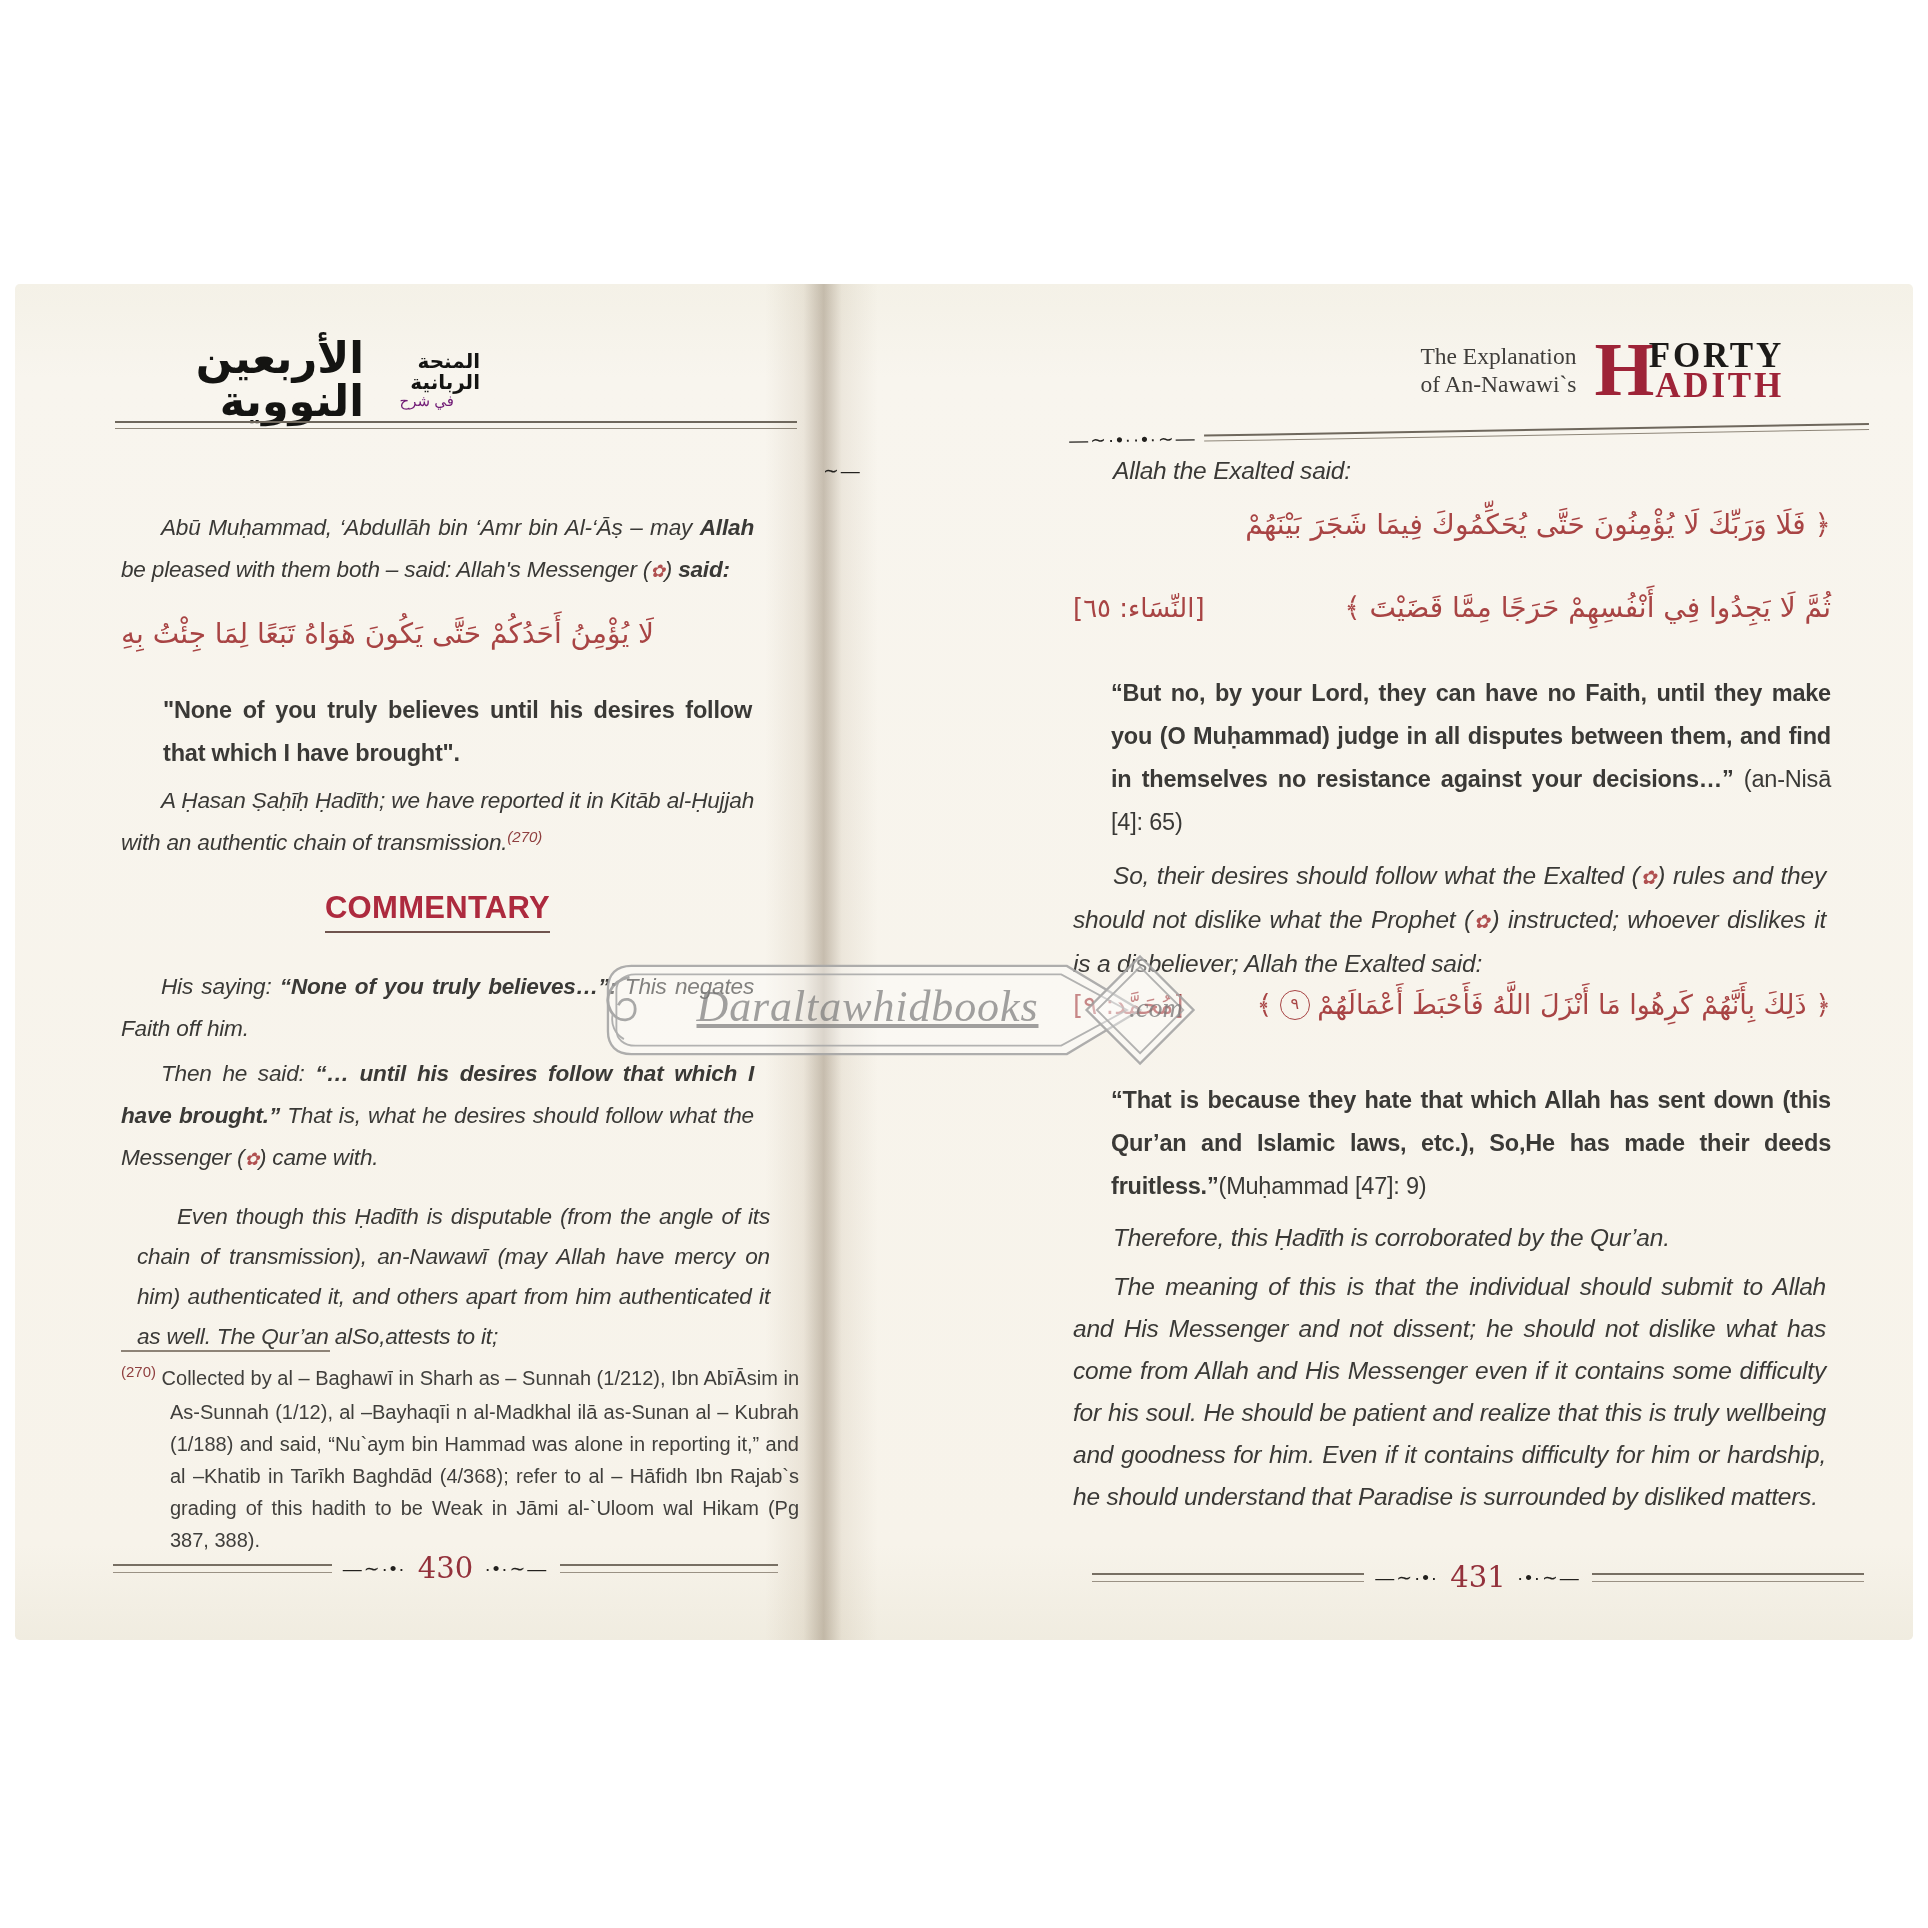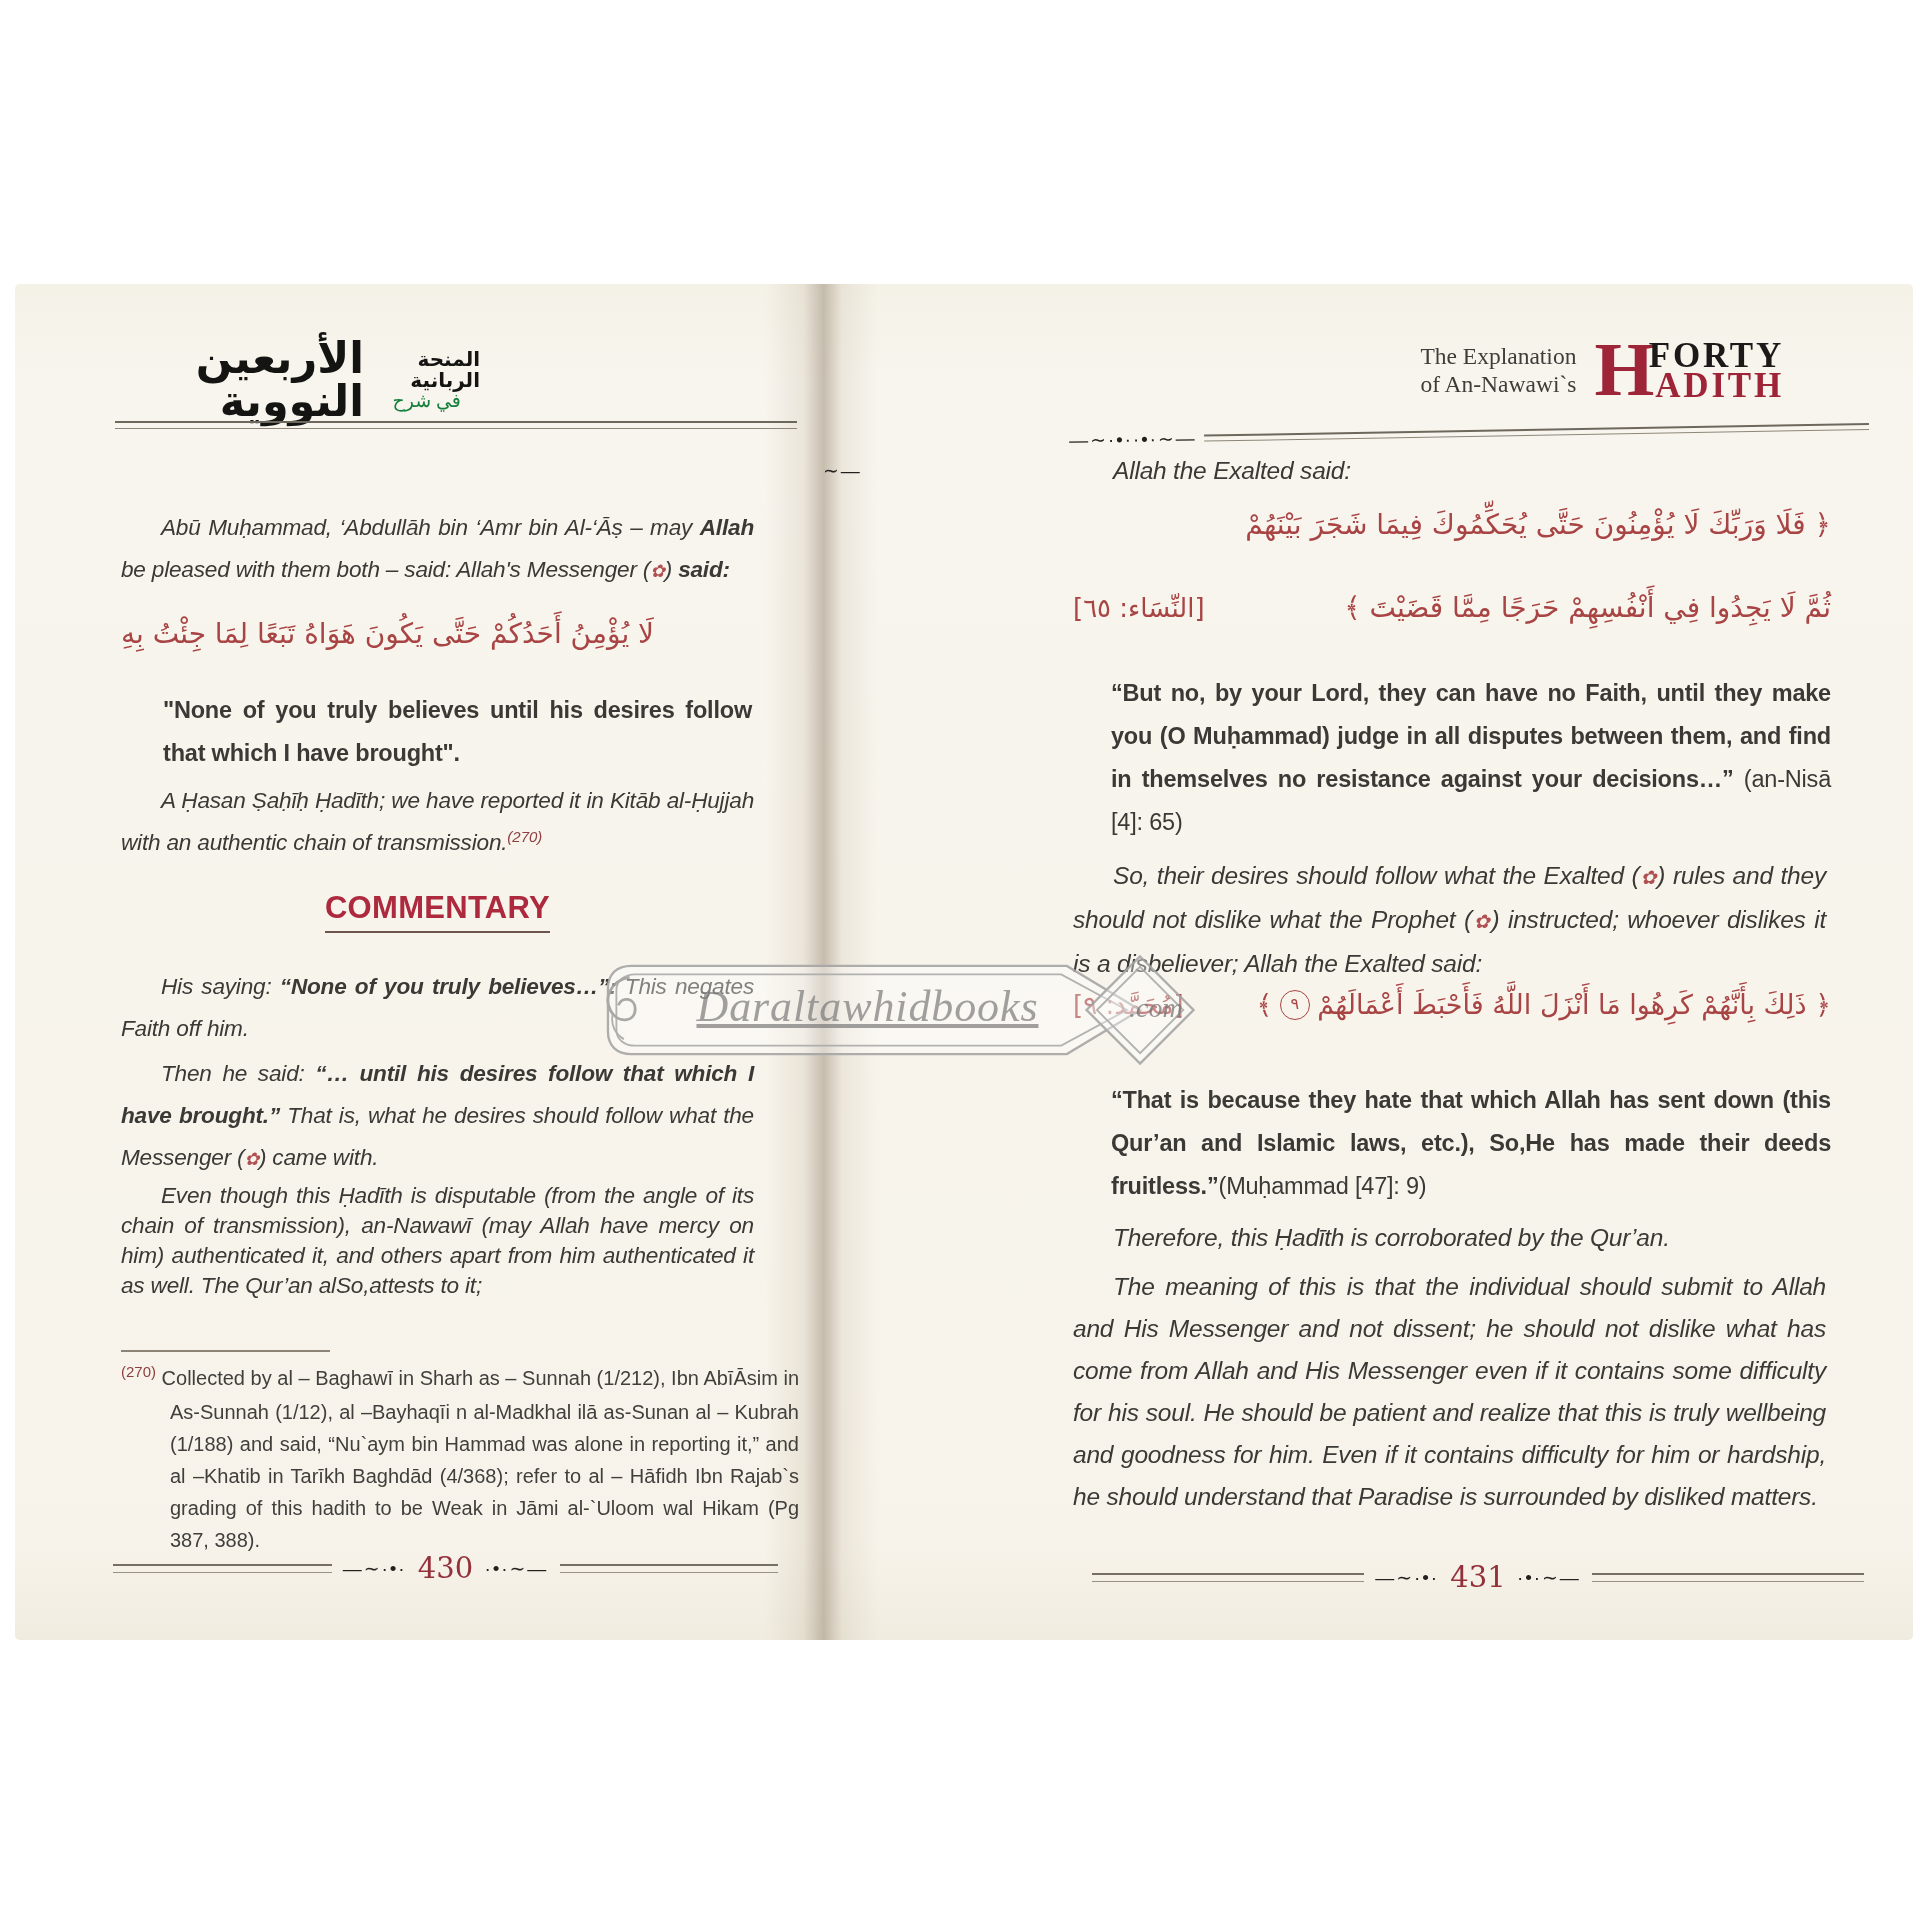--- a/index.html
+++ b/index.html
@@ -30,21 +30,21 @@
   .ayah-mark{display:inline-block;width:28px;height:28px;border:1.4px solid #a84444;border-radius:50%;
         font-size:16px;line-height:26px;text-align:center;}
   .citation{font-size:26px;}
   
   .btrans{font-size:23.5px;line-height:43px;text-align:justify;letter-spacing:-0.2px;}
   
   .callig{display:flex;align-items:center;gap:9.4px;justify-content:flex-start;}
   .callig-main{font-family:"DejaVu Sans",sans-serif;font-weight:bold;font-size:43px;color:#141412;line-height:1;}
   .callig-side{display:flex;flex-direction:column;align-items:center;line-height:1.05;}
   .callig-top{font-family:"DejaVu Sans",sans-serif;font-weight:bold;font-size:20px;color:#141412;}
-  .callig-mid{font-family:Liberation Serif, serif;font-size:19px;color:#15803d;}
+  .callig-mid{font-family:Liberation Sans, sans-serif;font-size:15px;color:#701a75;}
   
   .rule{height:4.7px;border-top:2.4px solid #6e675c;border-bottom:1.4px solid #8e8679;}
   .rule-row{display:flex;align-items:center;gap:7.5px;}
   .deco{font-size:19px;color:#23211e;letter-spacing:1.9px;white-space:nowrap;line-height:1;}
   
   .runhead{display:flex;justify-content:flex-end;align-items:center;gap:18px;}
   .runhead-text{font-family:"Liberation Serif",serif;font-size:23.5px;line-height:1.18;color:#3f3d3a;text-align:right;}
   .logo{display:flex;align-items:flex-start;}
   .logo-h{font-family:"Liberation Serif",serif;font-weight:bold;font-size:77px;line-height:0.78;color:#9e2438;}
   .logo-col{display:flex;flex-direction:column;margin-left:-5.6px;text-align:right;}
@@ -93,21 +93,21 @@
   <p class="abs lbody indent" style="left:121px;top:780px;width:633px;margin:0;"><span>A Ḥasan Ṣaḥīḥ Ḥadīth; we have reported it in Kitāb al-Ḥujjah with an authentic chain of transmission.</span><span class="supref">(270)</span></p>
 
   <div class="abs commentary-wrap" style="left:121px;top:890px;width:633px;">
     <span class="commentary-inner">COMMENTARY</span>
   </div>
 
   <p class="abs lbody indent" style="left:121px;top:966px;width:633px;margin:0;"><span>His saying: </span><span class="b">“None of you truly believes…”:</span><span> This negates Faith off him.</span></p>
 
   <p class="abs lbody indent" style="left:121px;top:1053px;width:633px;margin:0;"><span>Then he said: </span><span class="b">“… until his desires follow that which I have brought.”</span><span> That is, what he desires should follow what the Messenger (</span><span class="saw">✿</span><span>) came with.</span></p>
 
-  <p class="abs lbody indent" style="left:121px;top:1181px;width:633px;margin:0;line-height:30px;"><span>Even though this Ḥadīth is disputable (from the angle of its chain of transmission), an-Nawawī (may Allah have mercy on him) authenticated it, and others apart from him authenticated it as well. The Qur’an alSo,attests to it;</span></p>
+  <p class="abs lbody indent" style="left:121px;top:1181px;width:633px;margin:16px;line-height:40px;"><span>Even though this Ḥadīth is disputable (from the angle of its chain of transmission), an-Nawawī (may Allah have mercy on him) authenticated it, and others apart from him authenticated it as well. The Qur’an alSo,attests to it;</span></p>
 
   <div class="abs fn-rule" style="left:121px;top:1350px;"></div>
 
   <p class="abs fn-text" style="left:121px;top:1362px;width:629px;margin:0;"><span class="supref">(270)</span><span> Collected by al – Baghawī in  Sharh as – Sunnah (1/212), Ibn AbīĀsim in As-Sunnah (1/12), al –Bayhaqīi n al-Madkhal ilā as-Sunan al – Kubrah (1/188) and said, “Nu`aym bin Hammad was alone in reporting it,” and al –Khatib in Tarīkh Baghdād (4/368); refer to al – Hāfidh Ibn Rajab`s grading of this hadith to be Weak in Jāmi al-`Uloom wal Hikam (Pg 387, 388).</span></p>
 
   <div class="abs footer" style="left:113px;top:1554px;width:665px;">
     <span class="dline"></span>
     <span class="deco">—∼·•·</span>
     <span class="pageno">430</span>
     <span class="deco">·•·∼—</span>

